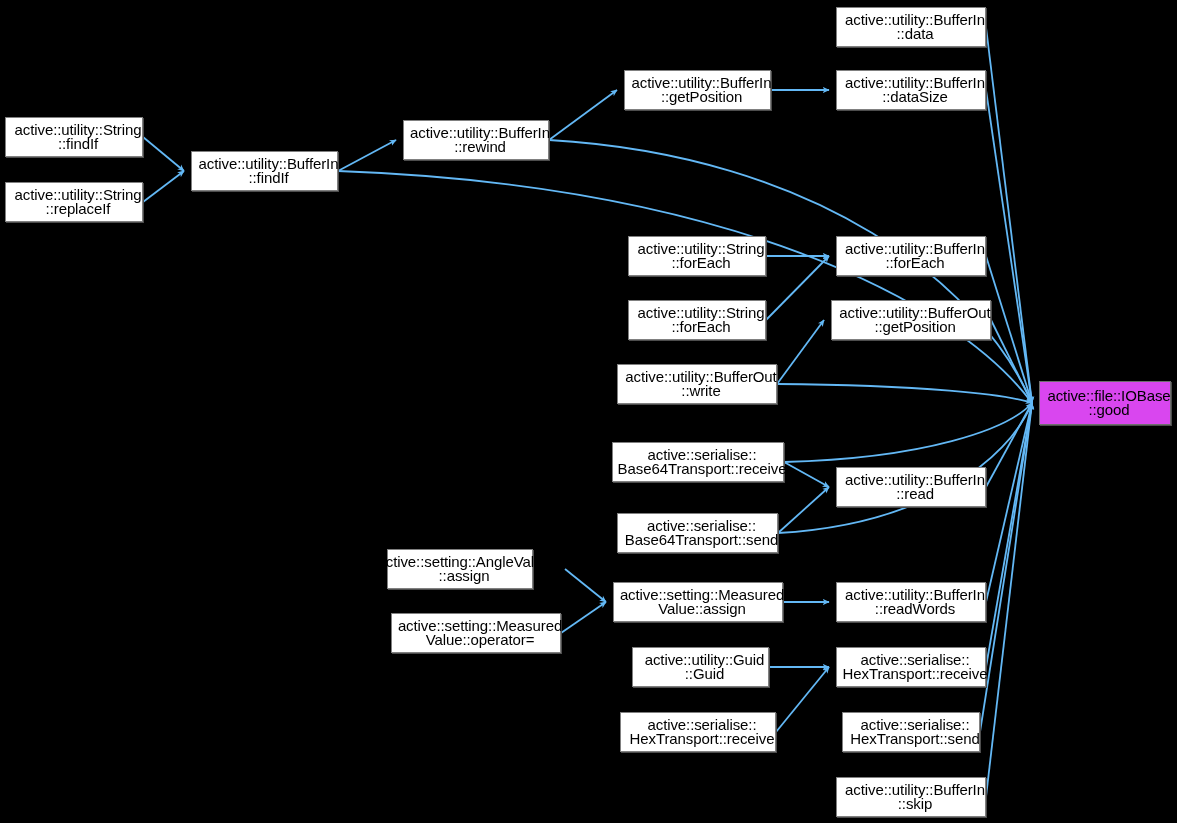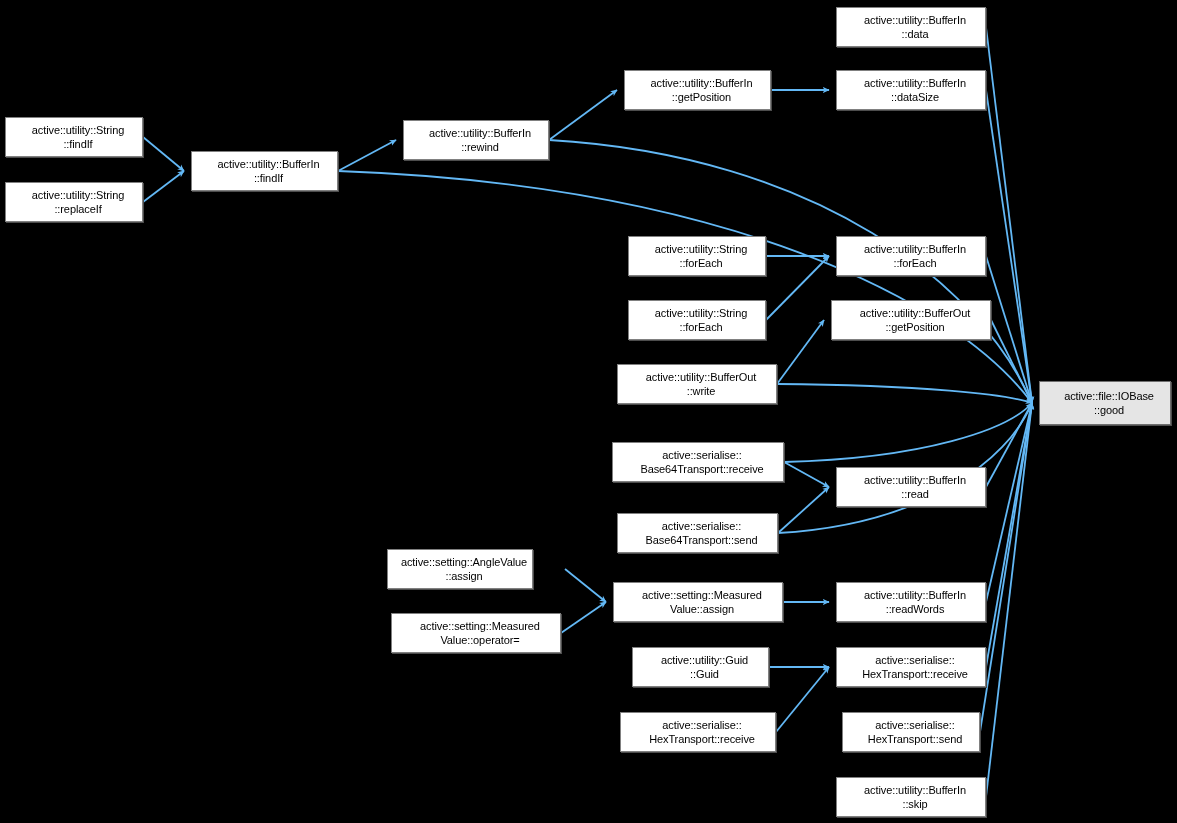--- a/index.html
+++ b/index.html
@@ -27,29 +27,29 @@
   .node {
     position: absolute;
     box-sizing: border-box;
     background: #ffffff;
     border: 1px solid #808080;
     display: flex;
     align-items: center;
     justify-content: center;
     text-align: center;
     color: #000000;
-    font-size: 11px;
+    font-size: 15px;
     line-height: 14px;
     letter-spacing: -0.1px;
     z-index: 5;
     box-shadow: 1px 1px 0 0 #4d4d4d;
     padding-left: 8px;
   }
   .node.highlight {
-    background: #e5e5e5;
+    background: #d946ef;
     border: 1px solid #6e6e6e;
   }
   .node .label {
     display: block;
     padding: 0 3px;
     white-space: pre-line;
     word-break: keep-all;
   }
 </style>
 </head>

